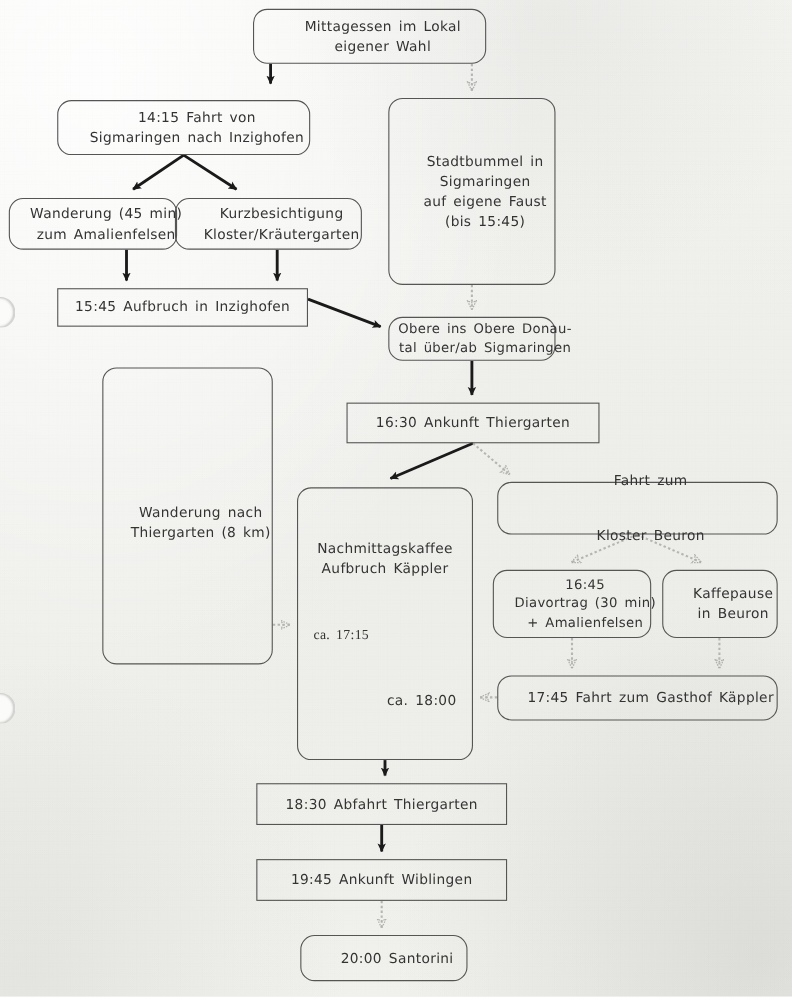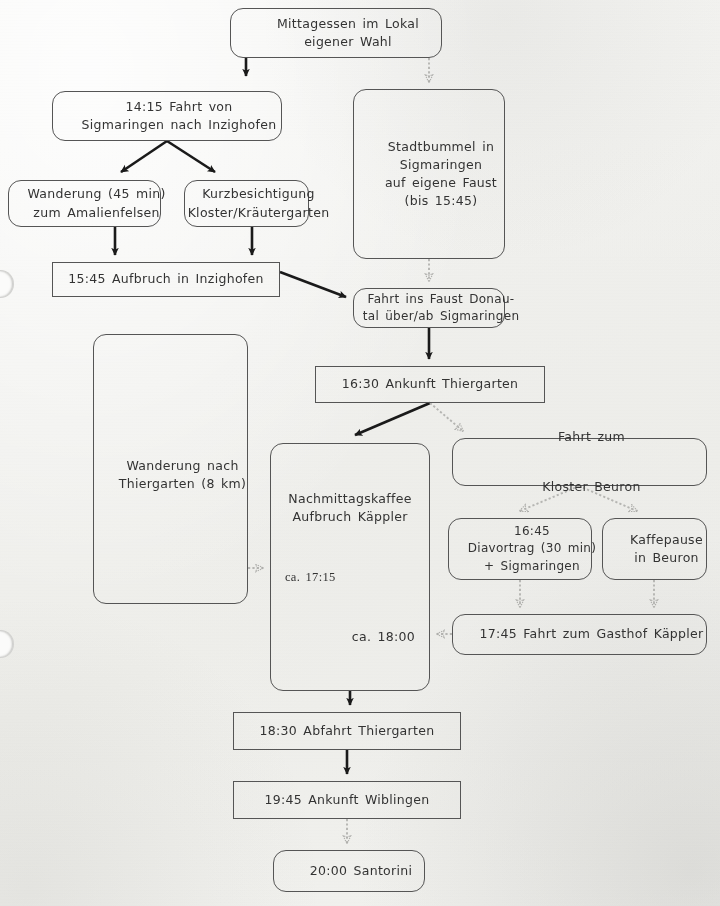--- a/index.html
+++ b/index.html
@@ -147,31 +147,31 @@
     <span class="ln">Sigmaringen</span>
     <span class="ln">auf eigene Faust</span>
     <span class="ln">(bis 15:45)</span>
   </div>
 
   <div class="node round" style="left:8px;top:180px;width:153px;height:47px;">
     <span class="ln">Wanderung (45 min)</span>
     <span class="ln">zum  Amalienfelsen</span>
   </div>
 
-  <div class="node round" style="left:184px;top:180px;width:125px;height:47px;">
+  <div class="node round" style="left:159px;top:180px;width:170px;height:47px;">
     <span class="ln">Kurzbesichtigung</span>
     <span class="ln">Kloster/Kräutergarten</span>
   </div>
 
   <div class="node sharp" style="left:52px;top:262px;width:228px;height:35px;">
     <span class="ln">15:45  Aufbruch in Inzighofen</span>
   </div>
 
   <div class="node round" style="left:353px;top:288px;width:152px;height:40px;font-size:12px;">
-    <span class="ln">Fahrt ins Faust Donau-</span>
+    <span class="ln">Obere ins Obere Donau-</span>
     <span class="ln">tal über/ab Sigmaringen</span>
   </div>
 
   <div class="node sharp" style="left:315px;top:366px;width:230px;height:37px;">
     <span class="ln">16:30  Ankunft Thiergarten</span>
   </div>
 
   <div class="node round tall walk" style="left:93px;top:334px;width:155px;height:270px;">
     <span class="ln">Wanderung nach</span>
     <span class="ln">Thiergarten (8 km)</span>
@@ -187,21 +187,21 @@
   </div>
 
   <div class="node round" style="left:452px;top:438px;width:255px;height:48px;gap:32px;">
     <span class="ln">Fahrt zum</span>
     <span class="ln">Kloster Beuron</span>
   </div>
 
   <div class="node round" style="left:448px;top:518px;width:144px;height:62px;font-size:12px;">
     <span class="ln">16:45</span>
     <span class="ln">Diavortrag (30 min)</span>
-    <span class="ln">+ Sigmaringen</span>
+    <span class="ln">+ Amalienfelsen</span>
   </div>
 
   <div class="node round" style="left:602px;top:518px;width:105px;height:62px;">
     <span class="ln">Kaffepause</span>
     <span class="ln">in Beuron</span>
   </div>
 
   <div class="node round" style="left:452px;top:614px;width:255px;height:41px;">
     <span class="ln">17:45 Fahrt zum Gasthof Käppler</span>
   </div>

